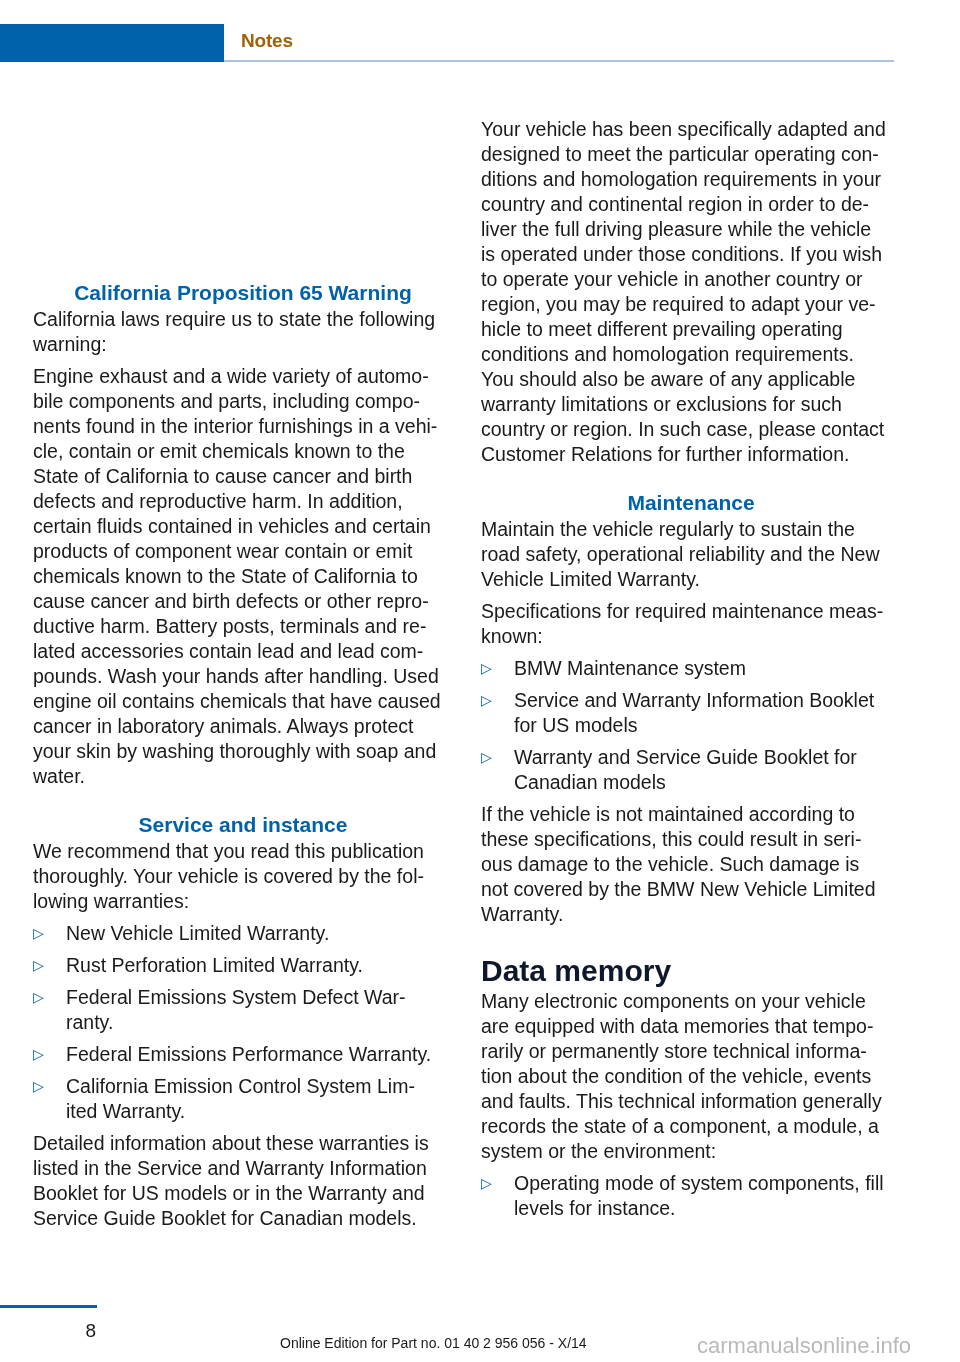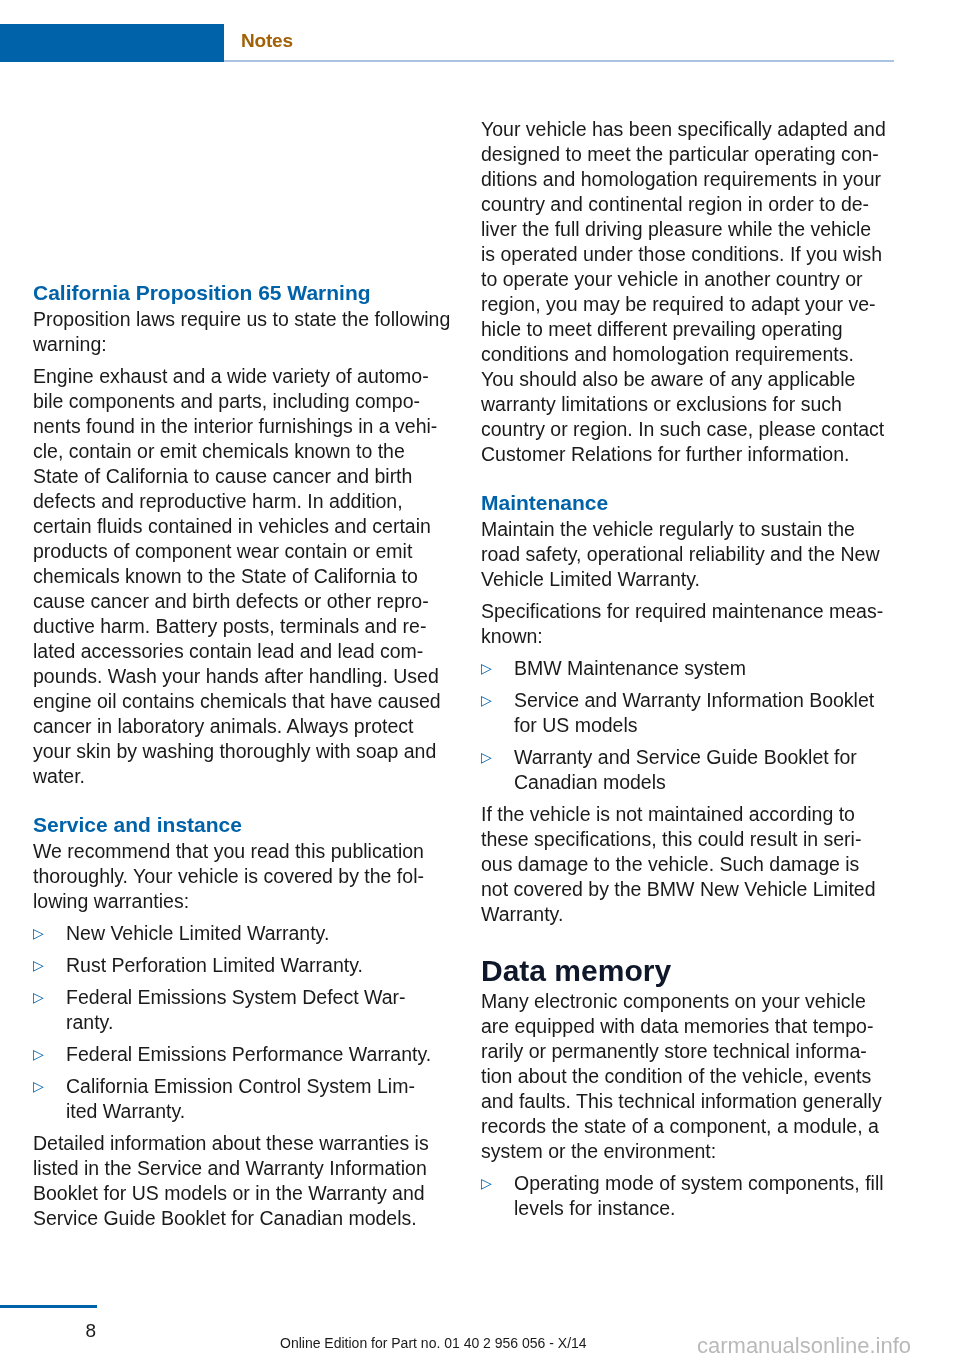--- a/index.html
+++ b/index.html
@@ -21,20 +21,21 @@
     .header-rule {
       position: absolute; left: 224px; top: 60px; width: 670px; height: 2px;
       background: #a9c3e2;
     }
     .col { position: absolute; font-size: 19.5px; line-height: 25px; }
     .col-left { left: 33px; top: 279px; width: 420px; }
     .col-right { left: 481px; top: 104px; width: 420px; margin-top: 13px; }
     .h2 {
       color: #0062a8; font-weight: bold; font-size: 21px; line-height: 28px;
       margin: 0;
+      text-align: center;
     }
     .h1 {
       color: #0f172a; font-weight: bold; font-size: 30px; line-height: 36px;
       margin: 0;
     }
     p { margin: 0 0 7px 0; white-space: pre-line; }
     ul.tri { list-style: none; margin: 0 0 7px 0; padding: 0; }
     ul.tri li { position: relative; padding-left: 33px; margin-bottom: 7px; white-space: pre-line; }
     ul.tri li .bullet {
       position: absolute; left: 0; top: 0; color: #0062a8; font-size: 14px; line-height: 25px;
@@ -55,21 +56,21 @@
   </style>
 </head>
 <body>
 
 <div class="header-block"></div>
 <div class="header-title">Notes</div>
 <div class="header-rule"></div>
 
 <div class="col col-left">
   <h2 class="h2">California Proposition 65 Warning</h2>
-  <p>Proposition laws require us to state the following
+  <p>California laws require us to state the following
 warning:</p>
   <p style="margin-bottom:22px">Engine exhaust and a wide variety of automo-
 bile components and parts, including compo-
 nents found in the interior furnishings in a vehi-
 cle, contain or emit chemicals known to the
 State of California to cause cancer and birth
 defects and reproductive harm. In addition,
 certain fluids contained in vehicles and certain
 products of component wear contain or emit
 chemicals known to the State of California to

